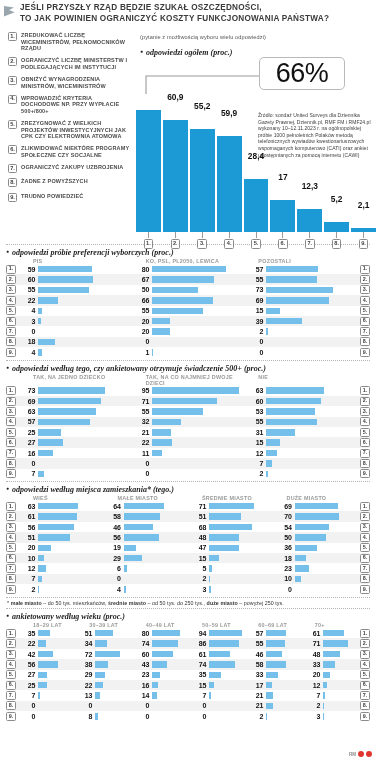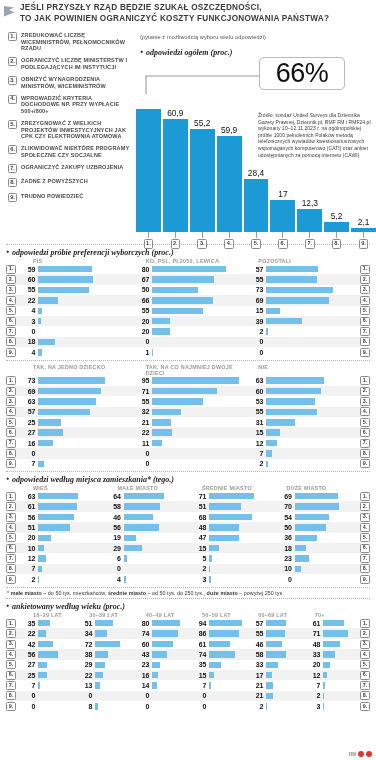--- a/index.html
+++ b/index.html
@@ -60,21 +60,21 @@
 
   .source {
     position: absolute; left: 258px; top: 86px; width: 118px;
     font-size: 5px; line-height: 6.6px; color: #3c3c3c; letter-spacing: .05px;
   }
 
   .chart { position: absolute; left: 136px; top: 66px; width: 240px; height: 140px; }
   .bars { position: absolute; left: 0; bottom: 0; width: 100%; height: 140px; display: flex; gap: 2px; align-items: flex-end; }
   .barwrap { position: relative; flex: 1 1 0; height: 100%; display: flex; flex-direction: column; justify-content: flex-end; align-items: center; }
   .bar { width: 100%; background: #1b9ad6; }
-  .barval { font-size: 8.4px; font-weight: normal; color: #111; margin-bottom: 1px; white-space: nowrap; }
+  .barval { font-size: 8.4px; font-weight: bold; color: #111; margin-bottom: 18px; white-space: nowrap; }
 
   .axis { position: absolute; left: 136px; top: 206px; width: 240px; display: flex; gap: 2px; }
   .tickwrap { flex: 1 1 0; display: flex; flex-direction: column; align-items: center; }
   .tickline { width: 1px; height: 6px; background: #9a9a9a; }
   .tickbox {
     width: 9.5px; height: 9.5px; margin-top: 1px;
     border: 1px solid #8b8b8b; border-radius: 1.5px; background: #fff;
     font-size: 5.6px; font-weight: bold; color: #3d3d3d;
     display: flex; align-items: center; justify-content: center; line-height: 1;
   }
@@ -473,20 +473,21 @@
               <span class="cellbar" style="background: rgb(116, 192, 234); width: 0%;"></span>
             </span>
           </div>
           <span class="rowbox right">9.</span>
         </div>
       </div>
   </div>
 
   <div class="sec-sep"></div>
   <div class="section">
+    <div class="sec-head bullet-title">odpowiedzi według tego, czy ankietowany otrzymuje świadczenie 500+ (proc.)</div>
     <div class="colheads">
         <div class="colhead" style="flex: 1 1 0px;">TAK, NA JEDNO DZIECKO</div>
         <div class="colhead" style="flex: 1 1 0px;">TAK, NA CO NAJMNIEJ DWOJE DZIECI</div>
         <div class="colhead" style="flex: 1 1 0px;">NIE</div>
       </div>
     <div class="tbody">
         <div class="trow">
           <span class="rowbox">1.</span>
           <div class="cell" style="flex: 1 1 0px;">
             <span class="cellval">73</span>

